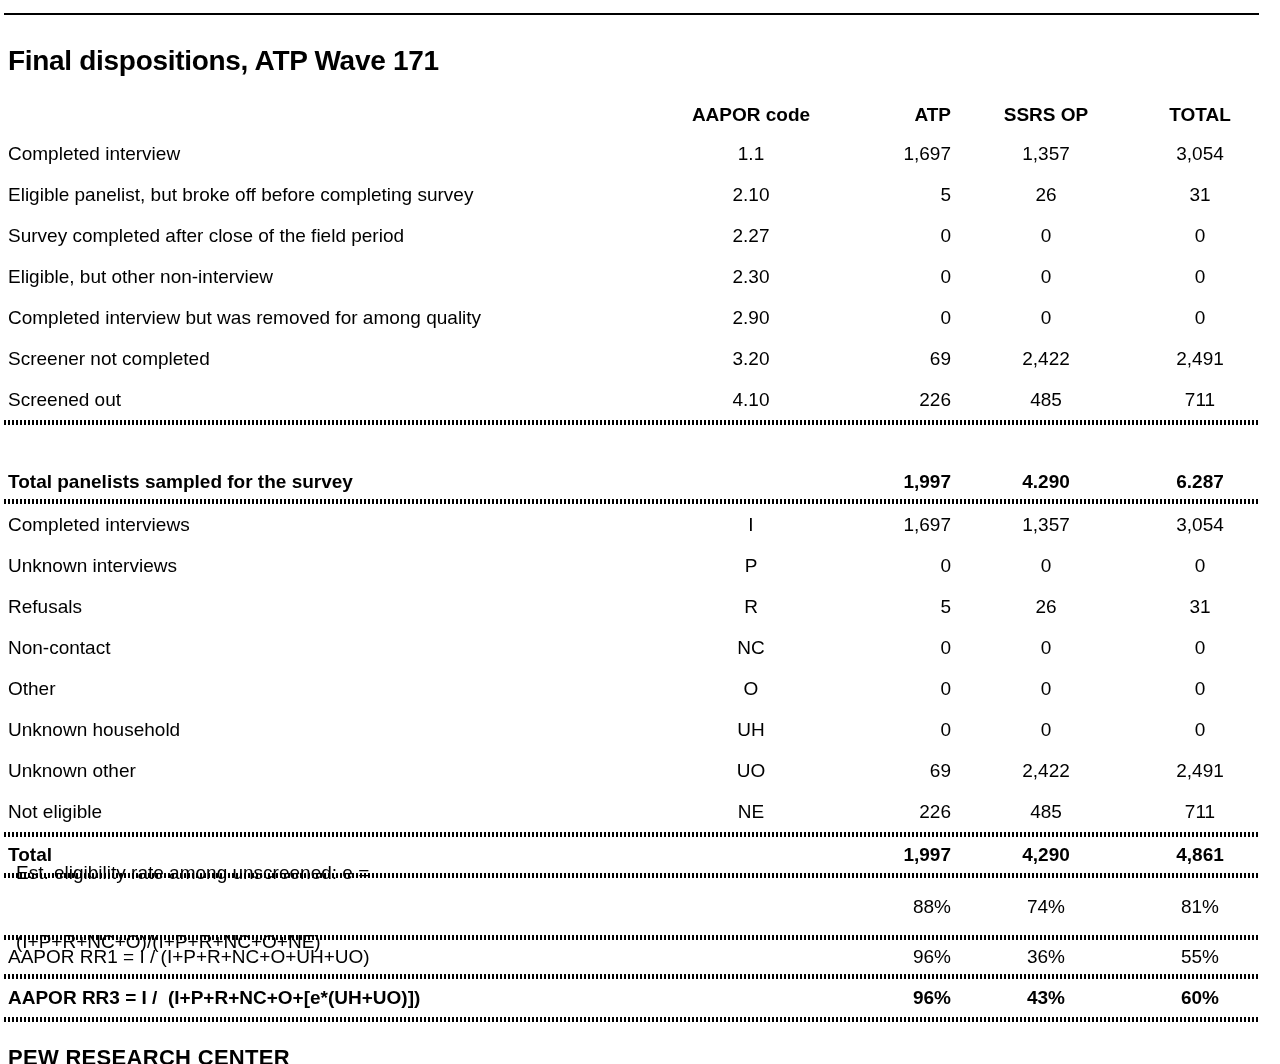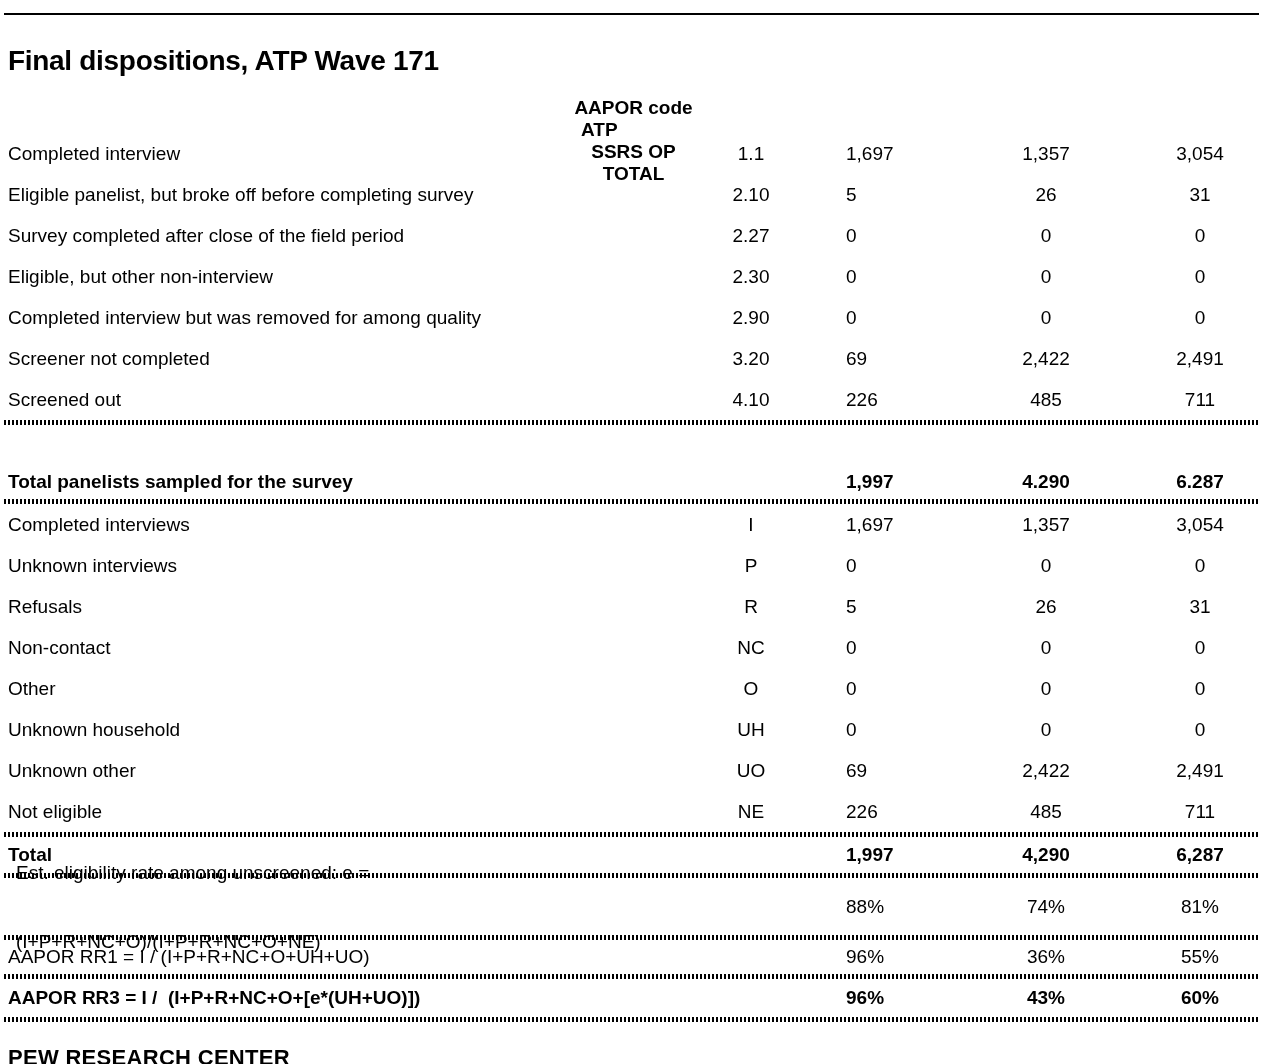--- a/index.html
+++ b/index.html
@@ -37,28 +37,27 @@
     align-items: center;
     font-size: 19px;
   }
   .cell { box-sizing: border-box; }
   .c-label {
     flex: 1;
     padding-right: 6px;
     white-space: pre-wrap;
   }
   .c-aapor { width: 190px; text-align: center; }
-  .c-atp   { width: 105px; text-align: left; }
+  .c-atp   { width: 105px; text-align: right; }
   .c-ssrs  { width: 190px; text-align: center; }
   .c-total { width: 118px; text-align: center; }
   .header-row {
     font-weight: bold;
     height: 36px;
     margin-top: 20px;
-    flex-direction: column;
   }
   .r41 { height: 41px; }
   .bold { font-weight: bold; }
   .total-sampled-row { height: 34px; margin-top: 40px; }
   .total-row { height: 36px; }
   .est-row { height: 57px; }
   .rr1-row { height: 34px; }
   .rr3-row { height: 38px; }
   .twolines { line-height: 23px; margin-left: 8px; }
   .dotted-rule {
@@ -211,21 +210,21 @@
     <div class="cell c-total">711</div>
   </div>
 
   <div class="dotted-rule"></div>
 
   <div class="row total-row bold">
     <div class="cell c-label">Total</div>
     <div class="cell c-aapor"></div>
     <div class="cell c-atp">1,997</div>
     <div class="cell c-ssrs">4,290</div>
-    <div class="cell c-total">6,287</div>
+    <div class="cell c-total">4,861</div>
   </div>
 
   <div class="dotted-rule"></div>
 
   <div class="row est-row">
     <div class="cell c-label twolines">
       <div>Est. eligibility rate among unscreened: e =</div>
       <div>(I+P+R+NC+O)/(I+P+R+NC+O+NE)</div>
     </div>
     <div class="cell c-aapor"></div>

